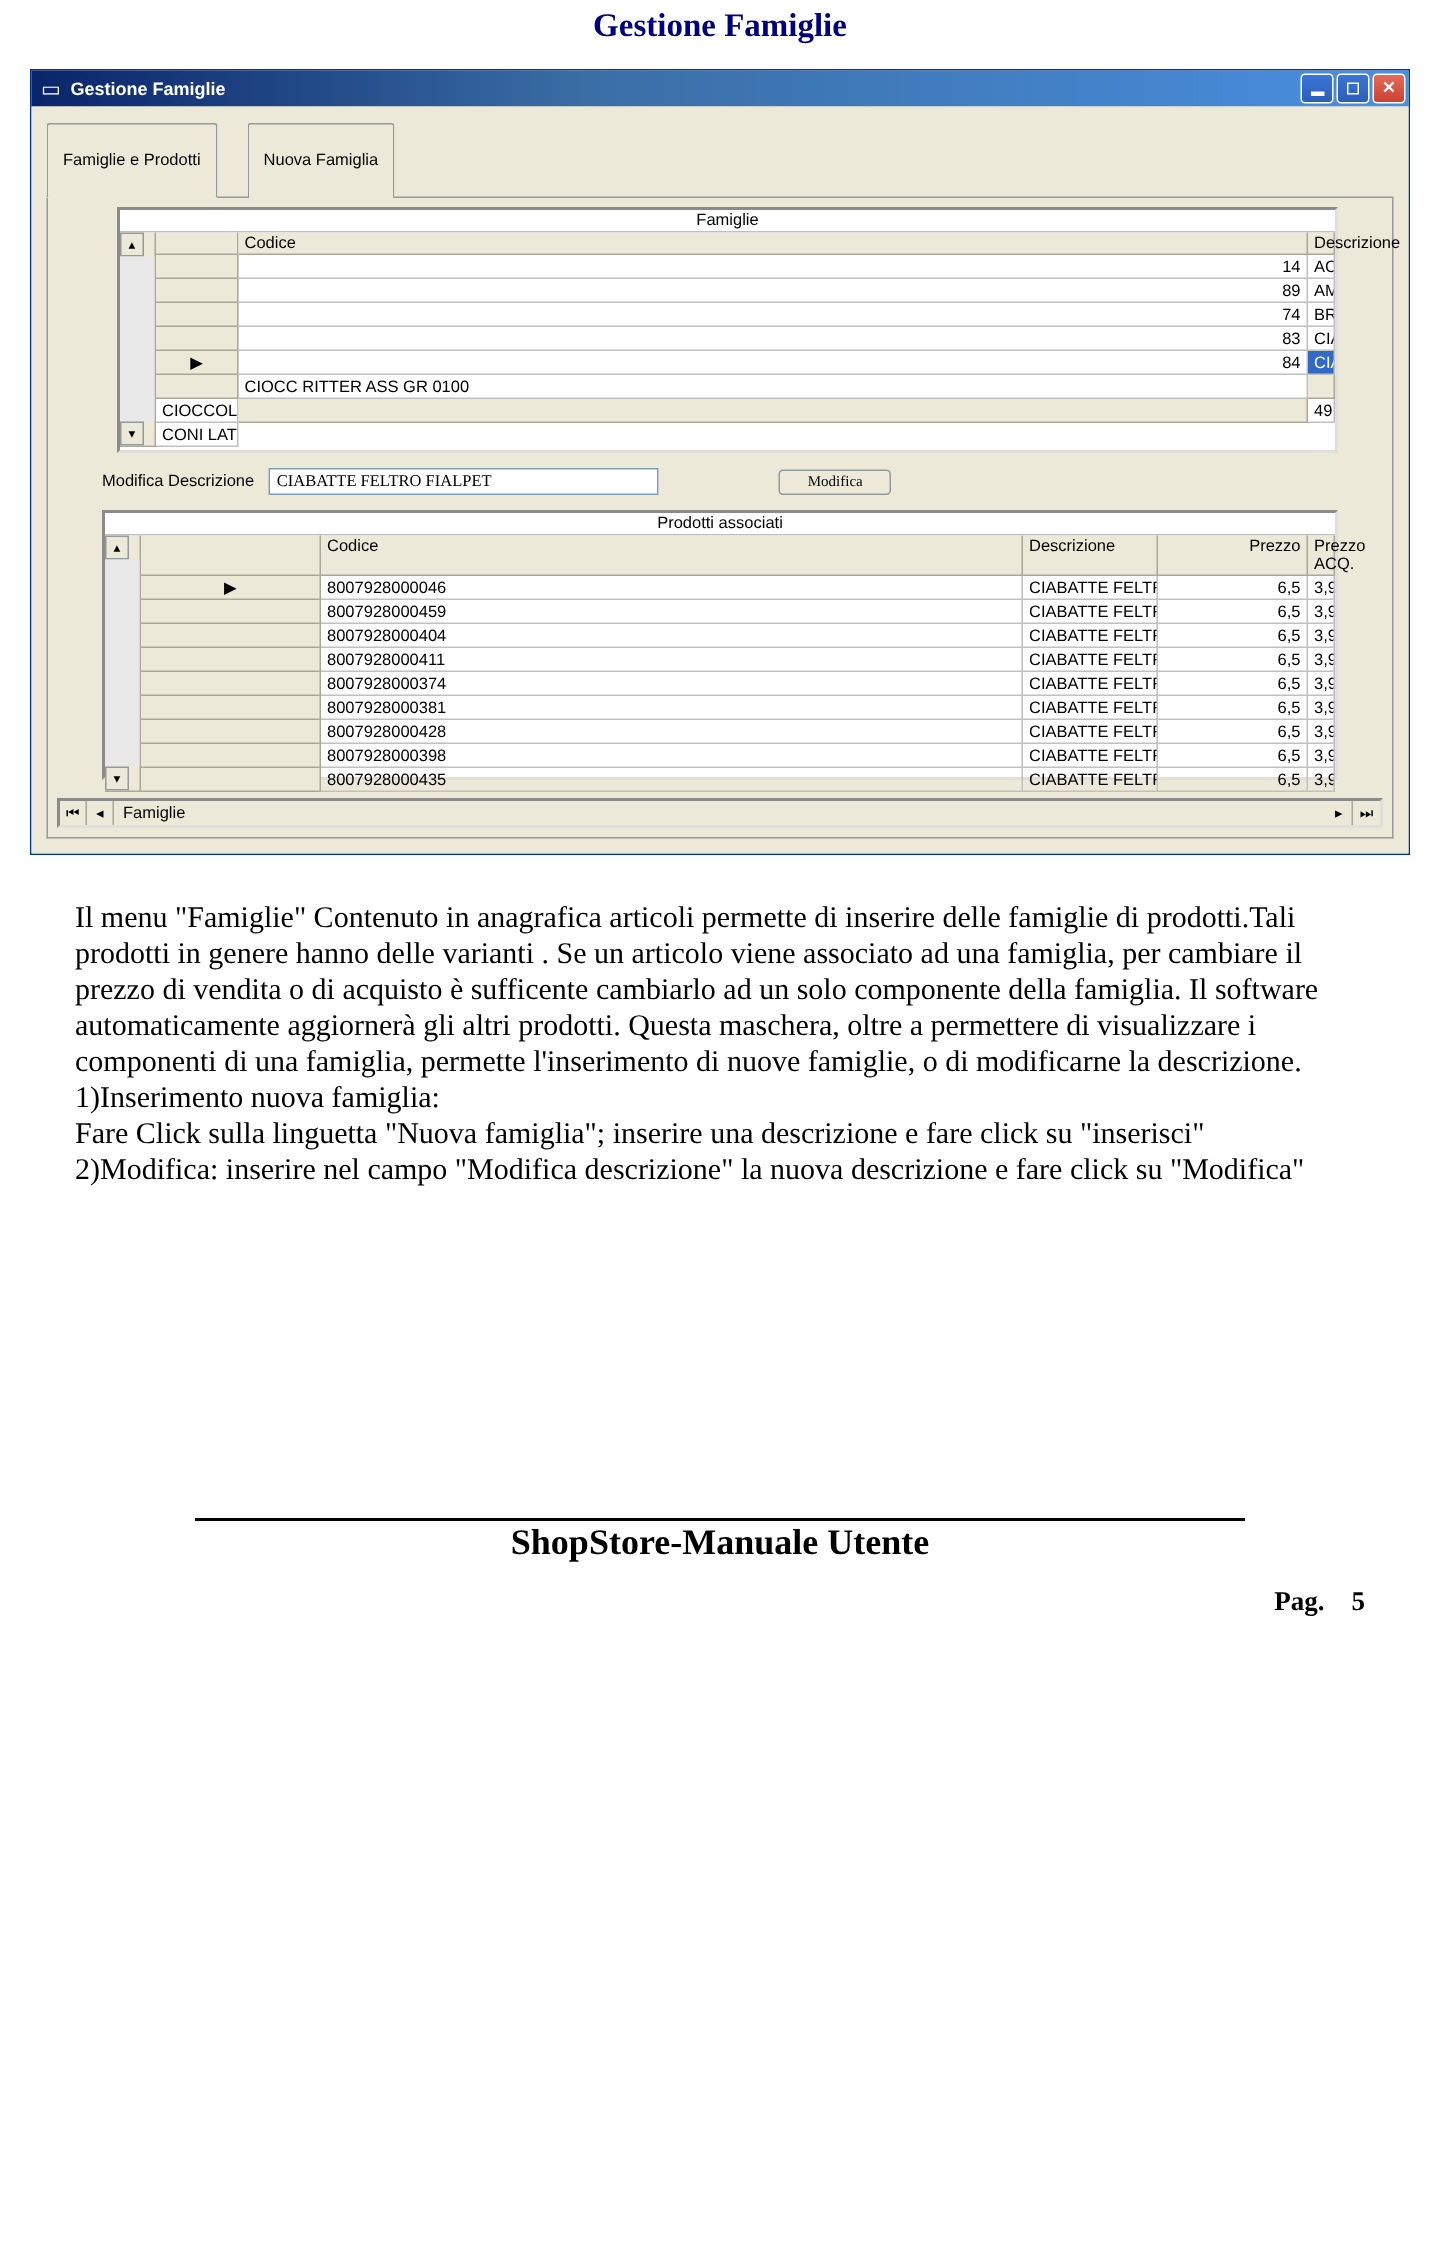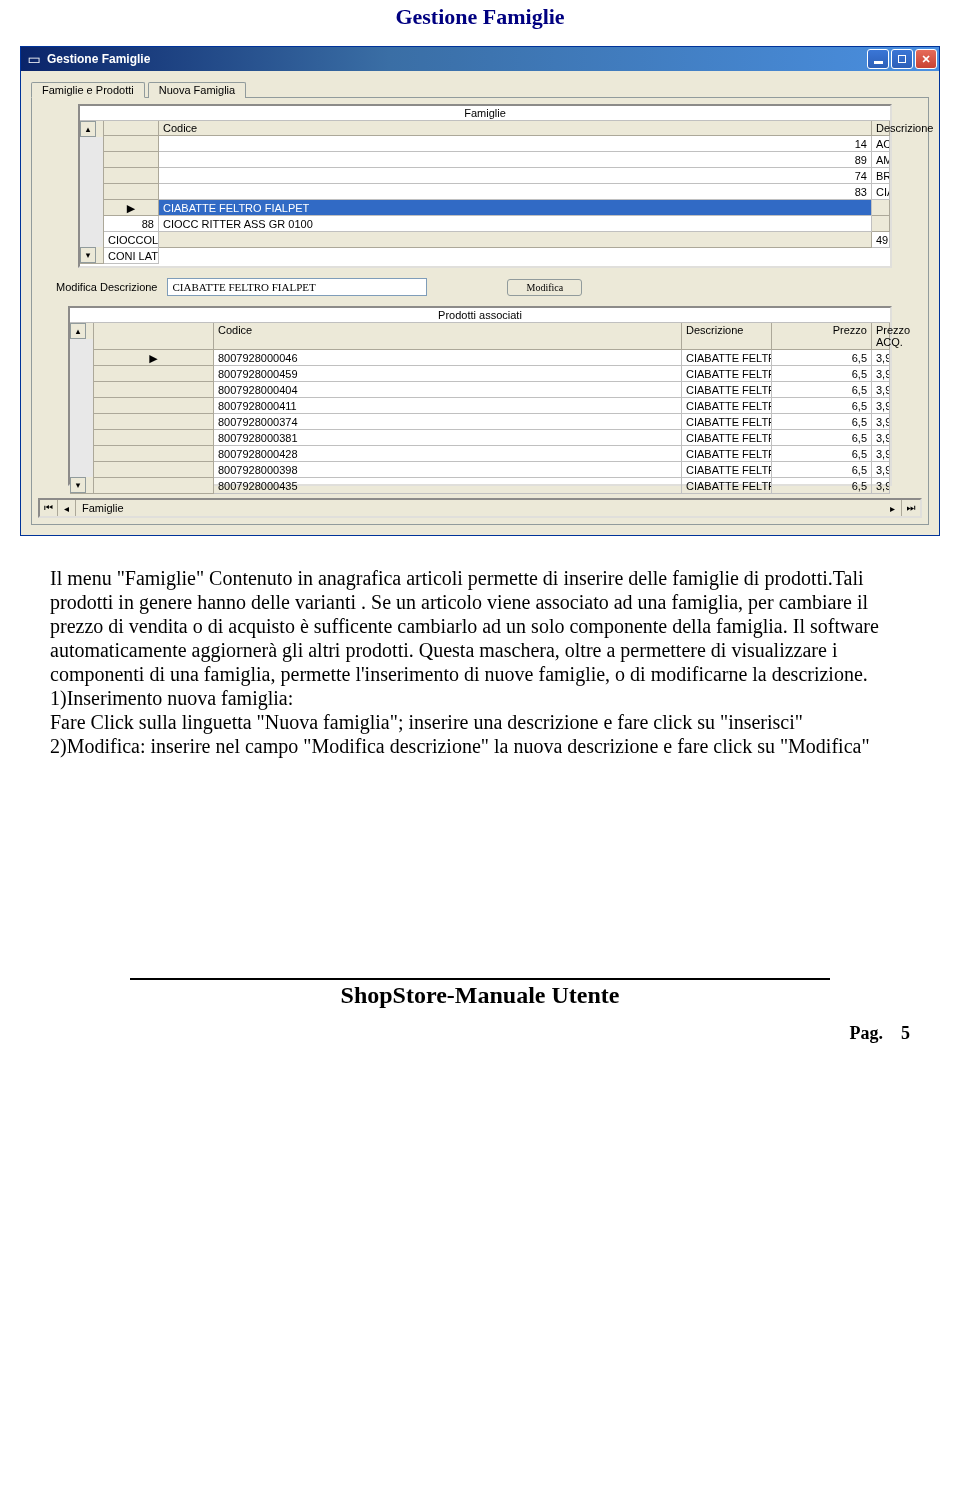--- a/index.html
+++ b/index.html
@@ -75,28 +75,28 @@
   .client {
     padding: 10px;
     background: #ece9d8;
   }
   .tabstrip {
     display: flex;
     gap: 0;
     border-bottom: 1px solid #919b9c;
   }
   .tab {
-    padding: 1px 10px;
+    padding: 18px 10px;
     border: 1px solid #919b9c;
     border-bottom: none;
     background: #ece9d8;
     position: relative;
     top: 1px;
     border-radius: 2px 2px 0 0;
-    margin-right: 3px;
+    margin-right: 20px;
   }
   .tab.active {
     background: #ece9d8;
     border-bottom: 1px solid #ece9d8;
     z-index: 2;
   }
   .tab-body {
     border: 1px solid #919b9c;
     border-top: none;
     padding: 6px;
@@ -168,21 +168,21 @@
     display: flex;
     align-items: center;
     justify-content: center;
     color: #000;
   }
   .vscroll .track { flex:1; background:#e8e8e8; }
   .editrow {
     display:flex;
     align-items:center;
     gap: 10px;
-    margin: 10px 0 10px 18px;
+    margin: 10px 0 10px 30px;
   }
   .editrow label { font-size:11px; }
   .editrow input[type=text] {
     width: 260px;
     font-family: Tahoma;
     font-size:11px;
     border: 1px solid #7f9db9;
     padding: 2px 4px;
     background:#fff;
   }
@@ -287,24 +287,24 @@
 
             <div class="cell rowhdr"></div>
             <div class="cell right">74</div>
             <div class="cell">BROOKLYN 7 PEZZI</div>
 
             <div class="cell rowhdr"></div>
             <div class="cell right">83</div>
             <div class="cell">CIABATTE FELTRO</div>
 
             <div class="cell rowhdr">▶</div>
+            <div class="cell right">84</div>
             <div class="cell sel">CIABATTE FELTRO FIALPET</div>
 
             <div class="cell rowhdr"></div>
-            <div class="cell right">88</div>
             <div class="cell">CIOCC RITTER ASS GR 0100</div>
 
             <div class="cell rowhdr"></div>
             <div class="cell">CIOCCOLATA MILKA GR 0100</div>
 
             <div class="cell rowhdr"></div>
             <div class="cell right">49</div>
             <div class="cell">CONI LATTEBUSCHE GR 0400</div>
           </div>
         </div>

